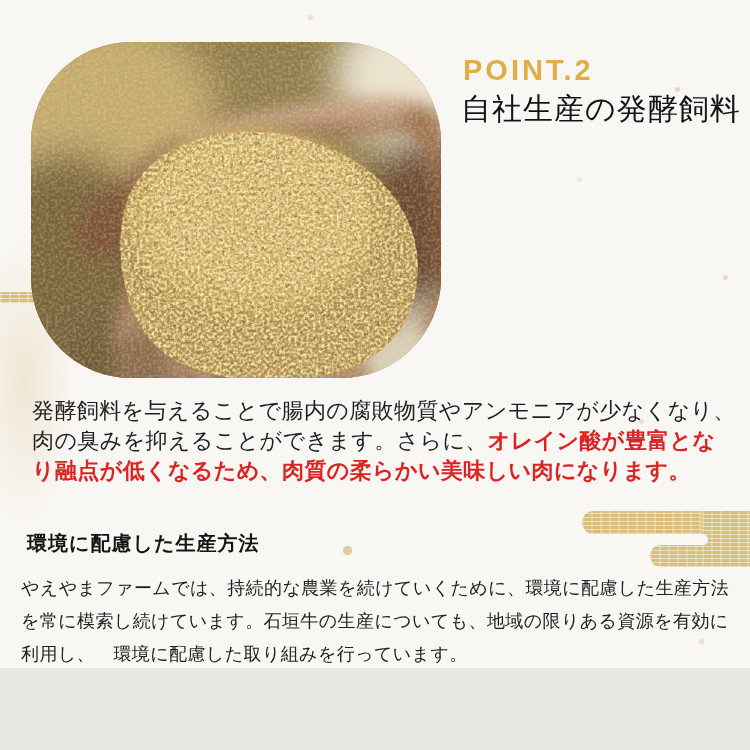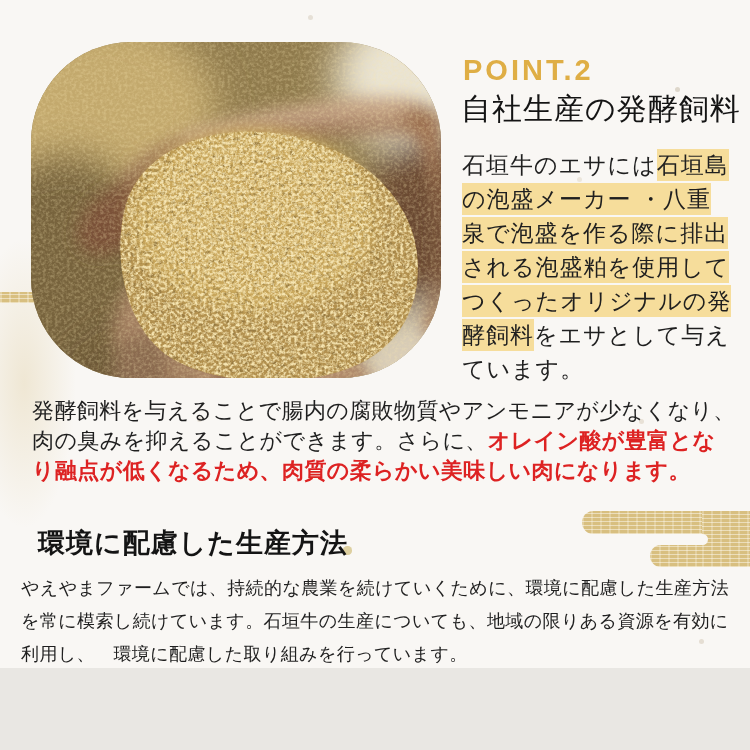--- a/index.html
+++ b/index.html
@@ -68,22 +68,22 @@
   }
   .seg{color:inherit;}
   .seg.hl{background:var(--highlight-yellow,#f6dd9b);padding:3px 0;}
   .benefit{
     position:absolute;left:26px;top:390px;width:705px;margin:6px;
     font-size:22px;font-weight:500;letter-spacing:.4px;line-height:30px;
     word-break:break-all;
   }
   .seg.red{color:var(--emphasis-red,#dd2222);font-weight:700;}
   .section-heading{
-    position:absolute;left:38px;top:526px;margin:0;
-    font-size:27px;font-weight:700;letter-spacing:1px;line-height:34px;color:#141414;
+    position:absolute;left:27px;top:526px;margin:0;
+    font-size:20px;font-weight:700;letter-spacing:1px;line-height:34px;color:#141414;
   }
   .env{
     position:absolute;left:21px;top:572px;width:709px;margin:0;
     font-size:18px;font-weight:500;letter-spacing:.4px;line-height:33px;
     word-break:break-all;white-space:pre-wrap;
   }
 </style>
 </head>
 <body>
 
@@ -150,21 +150,20 @@
         <ellipse cx="230" cy="170" rx="110" ry="80" fill="#ffffff" filter="url(#gLight)"></ellipse>
       </g>
 
       <rect width="410" height="336" fill="#ffffff" filter="url(#gGold)" opacity="0.28"></rect>
     </svg>
   </figure>
 
   <p class="point-label">POINT.2</p>
   <h2 class="main-heading">自社生産の発酵飼料</h2>
 
-  <p class="feed-desc"><span class="seg">石垣牛のエサには</span><span class="seg hl">石垣島の泡盛メーカー ・八重泉で泡盛を作る際に排出される泡盛粕を使用してつくったオリジナルの発酵飼料</span><span class="seg">をエサとして与えています。</span></p>
 
   <p class="benefit"><span class="seg">発酵飼料を与えることで腸内の腐敗物質やアンモニアが少なくなり、肉の臭みを抑えることができます。さらに、</span><span class="seg red">オレイン酸が豊富となり融点が低くなるため、肉質の柔らかい美味しい肉になります。</span></p>
 
   <h2 class="section-heading">環境に配慮した生産方法</h2>
   <p class="env">やえやまファームでは、持続的な農業を続けていくために、環境に配慮した生産方法を常に模索し続けています。石垣牛の生産についても、地域の限りある資源を有効に利用し、　環境に配慮した取り組みを行っています。</p>
 
   <div class="kasumi-cloud">
     <div class="kc-piece kc-bar1"></div>
     <div class="kc-piece kc-bar2"></div>
     <div class="kc-piece kc-join"></div>

